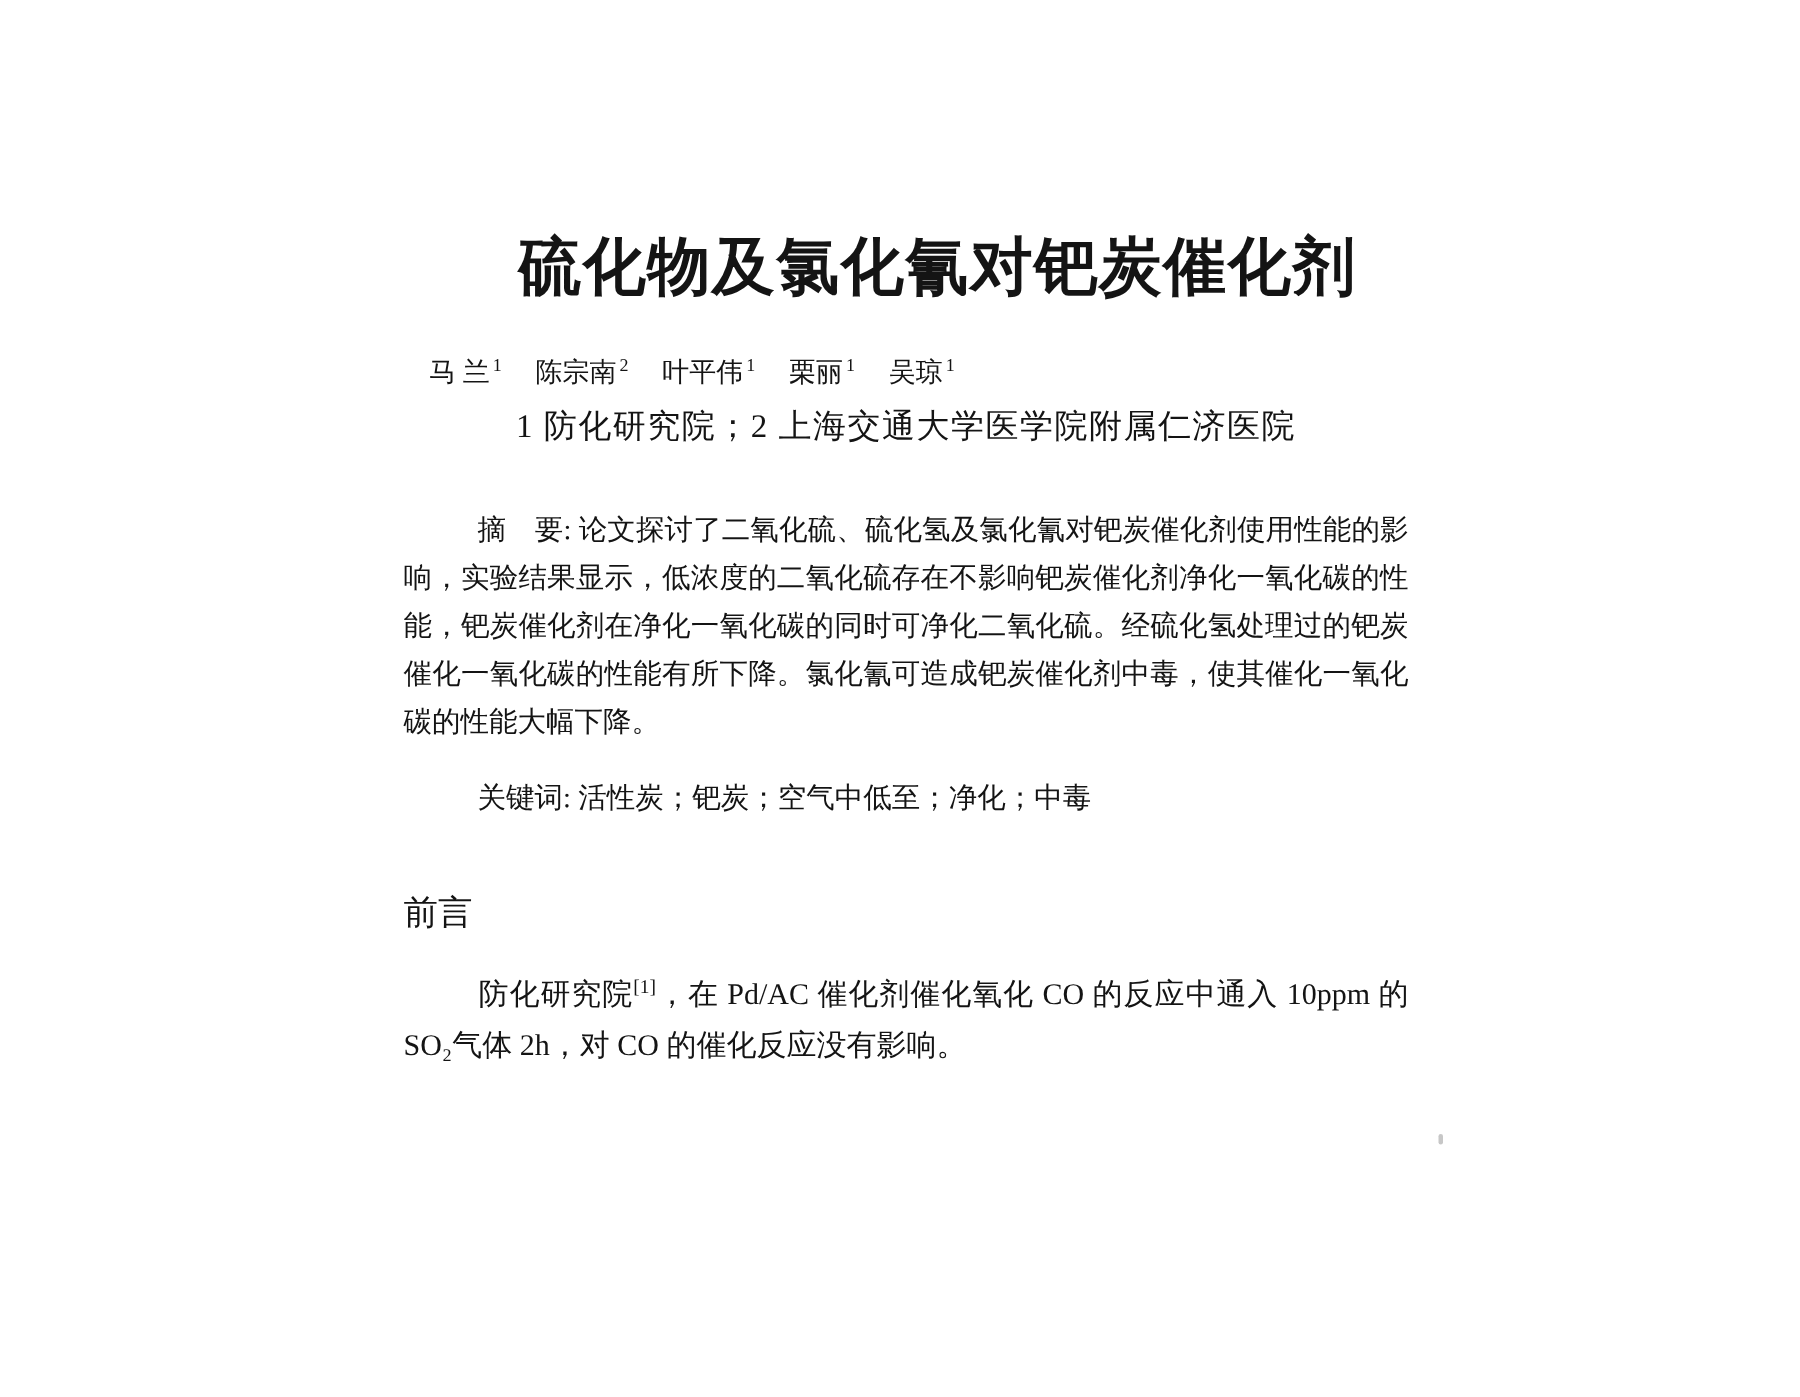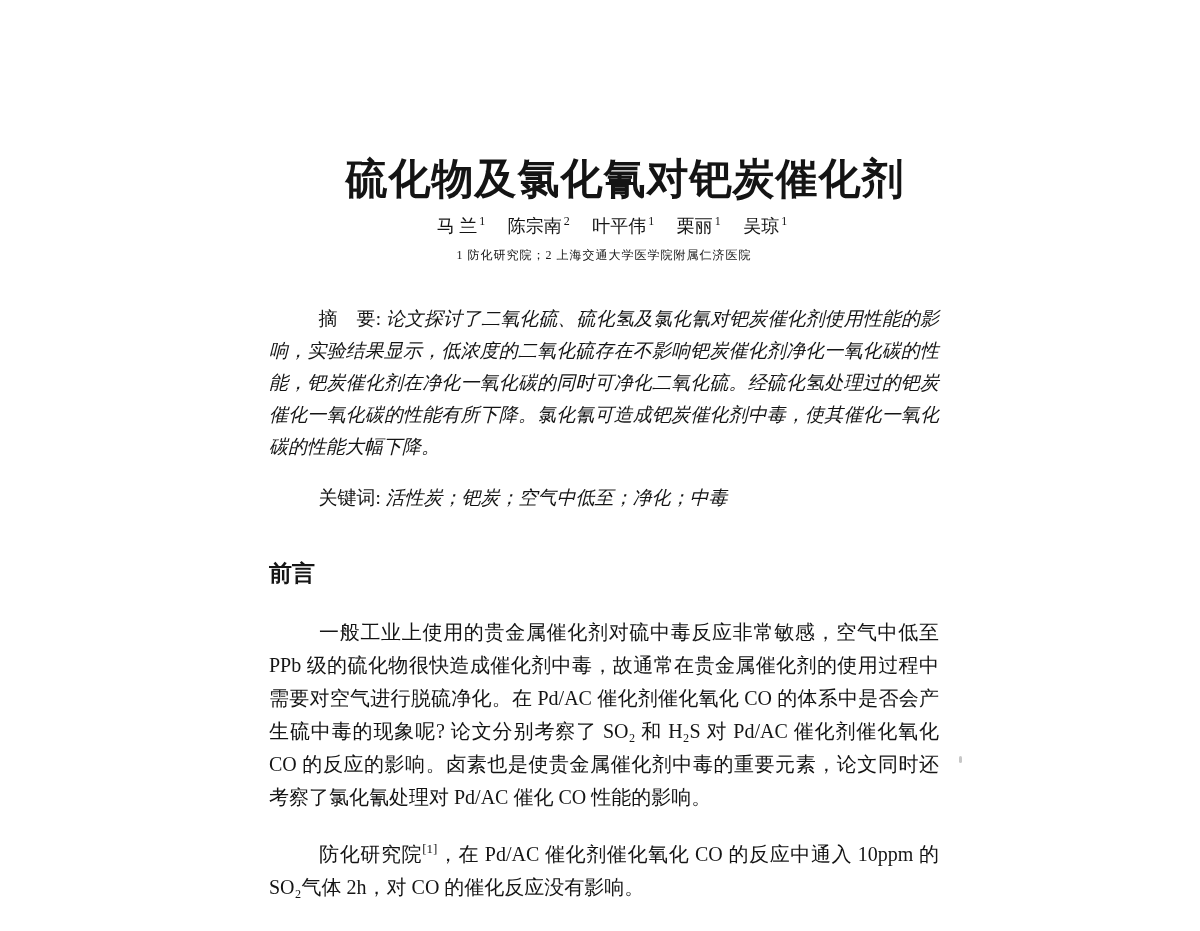--- a/index.html
+++ b/index.html
@@ -22,54 +22,54 @@
     font-size: 42px;
     line-height: 1;
     font-weight: bold;
     letter-spacing: 1px;
     margin: 0;
   }
   .title-line2 { margin-top: 24px; }
 
   
   .authors {
-    text-align: center;
-    margin-top: 14px;
+    text-align: left;
+    margin-top: 36px;
     font-size: 18px;
     transform: translateX(8px);
   }
   .author { display: inline-block; margin: 0 9px; white-space: nowrap; }
   .author sup { font-size: 12px; margin-left: 2px; }
   .affiliation {
     text-align: center;
     margin-top: 9px;
-    font-size: 12px;
+    font-size: 22px;
     letter-spacing: 1px;
   }
 
   
   .abstract {
     margin-top: 39px;
     font-size: 19px;
     line-height: 32px;
     text-align: justify;
     text-indent: 2.6em;
   }
   .label-strong { font-weight: normal; font-style: normal; }
-  .kai { font-style: italic; }
+  .kai { }
   .keywords {
     font-size: 19px;
     line-height: 32px;
     text-indent: 2.6em;
   }
 
   
   .section-heading {
     font-size: 23px;
-    font-weight: bold;
+    font-weight: normal;
     line-height: 28px;
     margin: 0;
   }
   .heading-1 { margin-top: 46px; }
   .heading-2 { margin-top: 16px; padding-left: 70px; }
 
   .para {
     font-size: 20px;
     line-height: 33px;
     text-align: justify;
@@ -116,21 +116,20 @@
     <span class="kai">论文探讨了二氧化硫、硫化氢及氯化氰对钯炭催化剂使用性能的影响，实验结果显示，低浓度的二氧化硫存在不影响钯炭催化剂净化一氧化碳的性能，钯炭催化剂在净化一氧化碳的同时可净化二氧化硫。经硫化氢处理过的钯炭催化一氧化碳的性能有所下降。氯化氰可造成钯炭催化剂中毒，使其催化一氧化碳的性能大幅下降。</span>
   </p>
 
   <p class="keywords">
     <span class="label-strong">关键词:</span>
     <span class="kai">活性炭；钯炭；空气中低至；净化；中毒</span>
   </p>
 
   <h2 class="section-heading heading-1">前言</h2>
 
-  <p class="para para-intro">一般工业上使用的贵金属催化剂对硫中毒反应非常敏感，空气中低至 PPb 级的硫化物很快造成催化剂中毒，故通常在贵金属催化剂的使用过程中需要对空气进行脱硫净化。在 Pd/AC 催化剂催化氧化 CO 的体系中是否会产生硫中毒的现象呢? 论文分别考察了 SO₂ 和 H₂S 对 Pd/AC 催化剂催化氧化 CO 的反应的影响。卤素也是使贵金属催化剂中毒的重要元素，论文同时还考察了氯化氰处理对 Pd/AC 催化 CO 性能的影响。</p>
 
 
   <p class="para para-exp">
     <span>防化研究院</span><sup class="ref-sup">[1]</sup><span>，在 Pd/AC 催化剂催化氧化 CO 的反应中通入 10ppm 的 SO₂气体 2h，对 CO 的催化反应没有影响。</span>
   </p>
 
   <span class="scan-dot"></span>
 
 </div>
 

